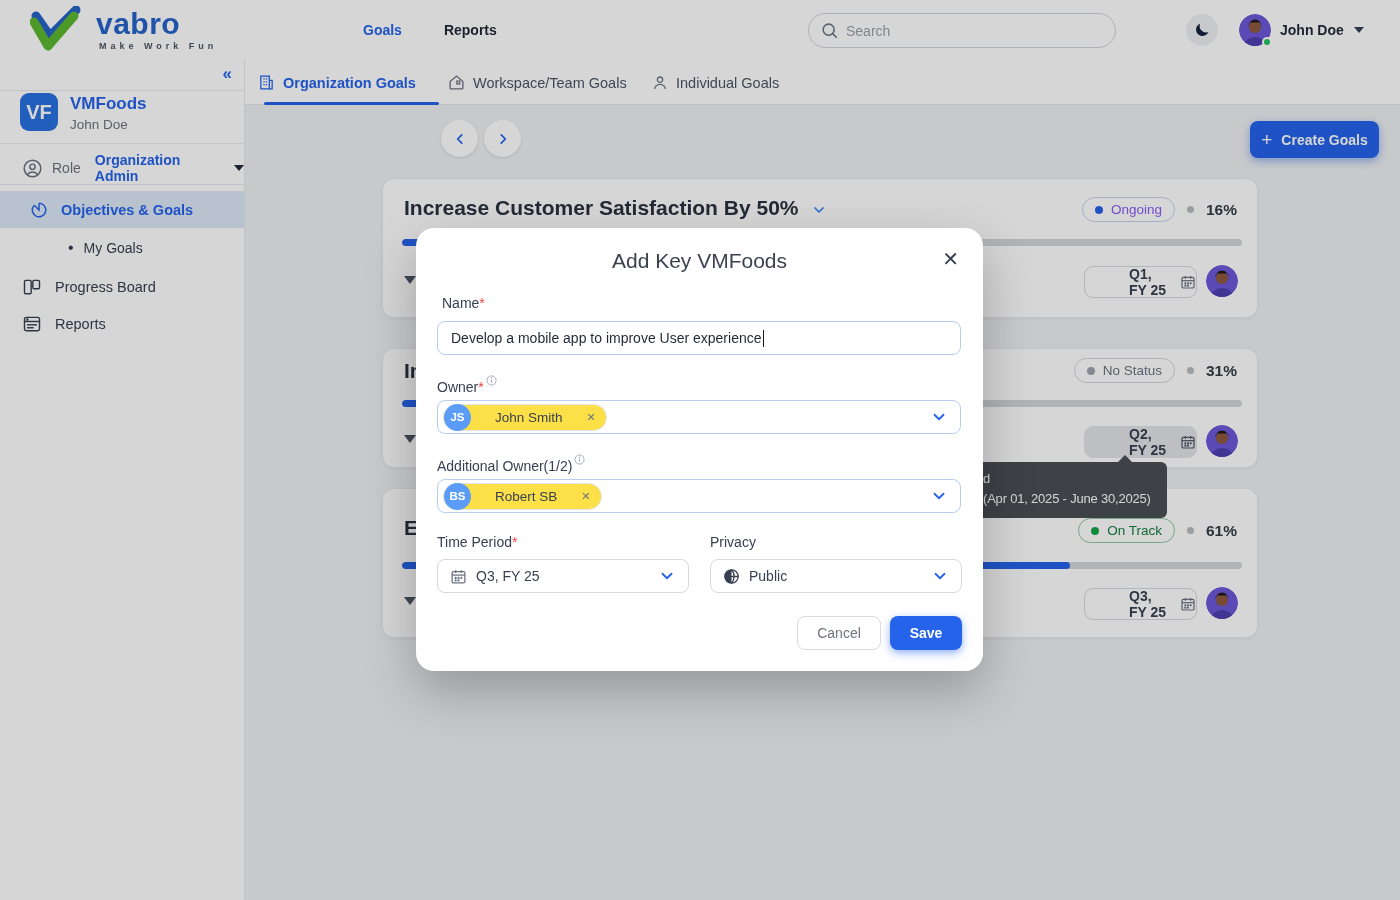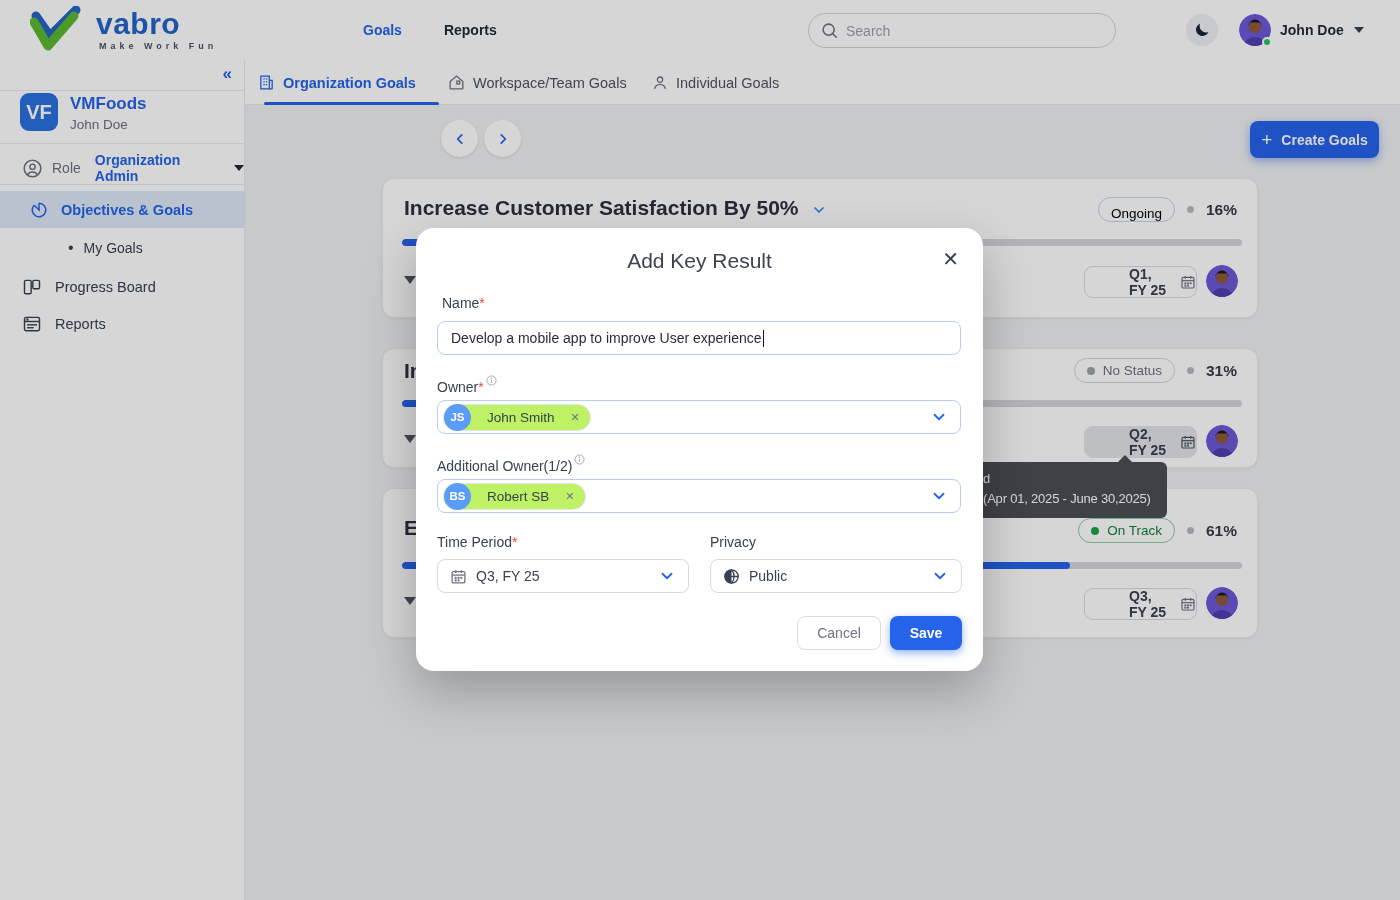--- a/index.html
+++ b/index.html
@@ -56,21 +56,21 @@
   .create-btn { position:absolute; left:1250px; top:121px; width:129px; height:37px; background:#2563eb; border-radius:8px; color:#fff; display:flex; align-items:center; justify-content:center; gap:9px; font-size:14px; font-weight:600; cursor:pointer; box-shadow:0 3px 8px rgba(37,99,235,0.45); z-index:5; }
   .create-btn .plus { font-size:19px; font-weight:400; line-height:19px; }
 
   
   .card { position:absolute; left:382px; width:876px; background:#fff; border:1px solid #e9eaec; border-radius:12px; box-shadow:0 1px 3px rgba(16,24,40,0.06); z-index:1; }
   .card-title { position:absolute; left:21px; font-size:21px; font-weight:600; color:#2b3340; display:flex; align-items:center; gap:12px; }
   .title-chev { margin-top:3px; }
   .badge-row { position:absolute; right:20px; display:flex; align-items:center; gap:12px; }
   .status-pill { display:flex; align-items:center; gap:8px; height:25px; padding:0 12px; border-radius:13px; border:1px solid #c9d5ec; font-size:13.5px; }
   .status-pill .dot { width:8px; height:8px; border-radius:50%; }
-  .st-blue  { color:#000000; border-color:#c3d3ee;flex-direction:column; } .st-blue .dot { background:#2563eb; }
+  .st-blue  { color:#8b5cf6; border-color:#c3d3ee; } .st-blue .dot { background:#2563eb; }
   .st-gray  { color:#6b7280; border-color:#d2d5da; } .st-gray .dot { background:#9ca3af; }
   .st-green { color:#15803d; border-color:#8fc7a5; } .st-green .dot { background:#16a34a; }
   .sep-dot { width:7px; height:7px; border-radius:50%; background:#b8bbc1; }
   .pct { font-size:15.5px; font-weight:600; color:#353c47; }
   .pbar { position:absolute; left:19px; width:840px; height:7px; border-radius:4px; background:#d3d6db; overflow:hidden; }
   .pbar .fill { height:7px; border-radius:4px; background:#2563eb; }
   .expand-tri { position:absolute; left:21px; width:0; height:0; border-left:6px solid transparent; border-right:6px solid transparent; border-top:8px solid #4b5563; cursor:pointer; }
   .period-chip { position:absolute; left:701px; width:113px; height:32px; border:1px solid #d6d9de; border-radius:9px; background:#fff; display:flex; align-items:center; justify-content:center; gap:9px; font-size:14px; font-weight:600; color:#374151; cursor:pointer;padding-left:44px; }
   .period-chip.hl { background:#e2e4e8; border-color:#e2e4e8; }
   .card-avatar { position:absolute; left:823px; width:32px; height:32px; cursor:pointer; }
@@ -85,21 +85,21 @@
   .modal-title { position:absolute; left:0; top:21px; width:100%; text-align:center; font-size:21px; font-weight:500; color:#3b4350; }
   .modal-close { position:absolute; right:24px; top:19px; font-size:20px; color:#374151; cursor:pointer; line-height:24px; }
   .m-label { position:absolute; font-size:14px; color:#374151; }
   .req { color:#ef4444; }
   .info-ic { display:inline-block; vertical-align:6px; margin-left:2px; }
   .m-input { position:absolute; left:21px; width:524px; height:34px; border:1.5px solid #b9cdf0; border-radius:8px; background:#fff; display:flex; align-items:center; padding:0 13px; font-size:14px; color:#1f2937; }
   .caret-bar { display:inline-block; width:1px; height:17px; background:#111827; margin-left:1px; }
   .m-select { position:absolute; height:34px; border:1.5px solid #b9cdf0; border-radius:8px; background:#fff; display:flex; align-items:center; padding:0 12px 0 5px; cursor:pointer; }
   .m-select .chev { margin-left:auto; }
   .m-select.plain { border-color:#d5d9e0; padding-left:12px; }
-  .owner-chip { display:flex; align-items:center; height:27px; border:1px solid #e2e5ea; border-radius:14px; background:#bef264; padding:0 10px 0 0; gap:16px; }
+  .owner-chip { display:flex; align-items:center; height:27px; border:1px solid #e2e5ea; border-radius:14px; background:#fde047; padding:0 10px 0 0; gap:24px; }
   .chip-av { width:27px; height:27px; border-radius:50%; background:#5b9cf8; color:#fff; font-size:11.5px; font-weight:600; display:flex; align-items:center; justify-content:center; }
   .chip-name { font-size:13.5px; color:#374151; }
   .chip-x { font-size:11px; color:#6b7280; cursor:pointer; }
   .sel-val { font-size:14px; color:#374151; margin-left:9px; }
   .m-btn { position:absolute; top:388px; height:34px; border-radius:8px; font-size:14px; display:flex; align-items:center; justify-content:center; cursor:pointer; }
   .btn-cancel { left:381px; width:84px; background:#fff; border:1px solid #d8dbe0; color:#6b7280; }
   .btn-save { left:474px; width:72px; background:#2563eb; color:#fff; font-weight:600; box-shadow:0 3px 8px rgba(37,99,235,0.5); }
 
   .person-svg { width:32px; height:32px; border-radius:50%; display:block; }
   svg { display:block; }
@@ -402,21 +402,21 @@
 
   <div class="tooltip">
     <span class="tt-arrow"></span>
     <div>d</div>
     <div>(Apr 01, 2025 - June 30,2025)</div>
   </div>
 
   <div class="overlay"></div>
 
   <div class="modal">
-    <div class="modal-title">Add Key Result</div>
+    <div class="modal-title">Add Key VMFoods</div>
     <span class="modal-close">✕</span>
 
     <div class="m-label" style="left:26px; top:67px;">
       <span>Name</span><span class="req">*</span>
     </div>
     <div class="m-input" style="top:93px;">
       <span>Develop a mobile app to improve User experience</span>
         <span class="caret-bar"></span>
     </div>
 

